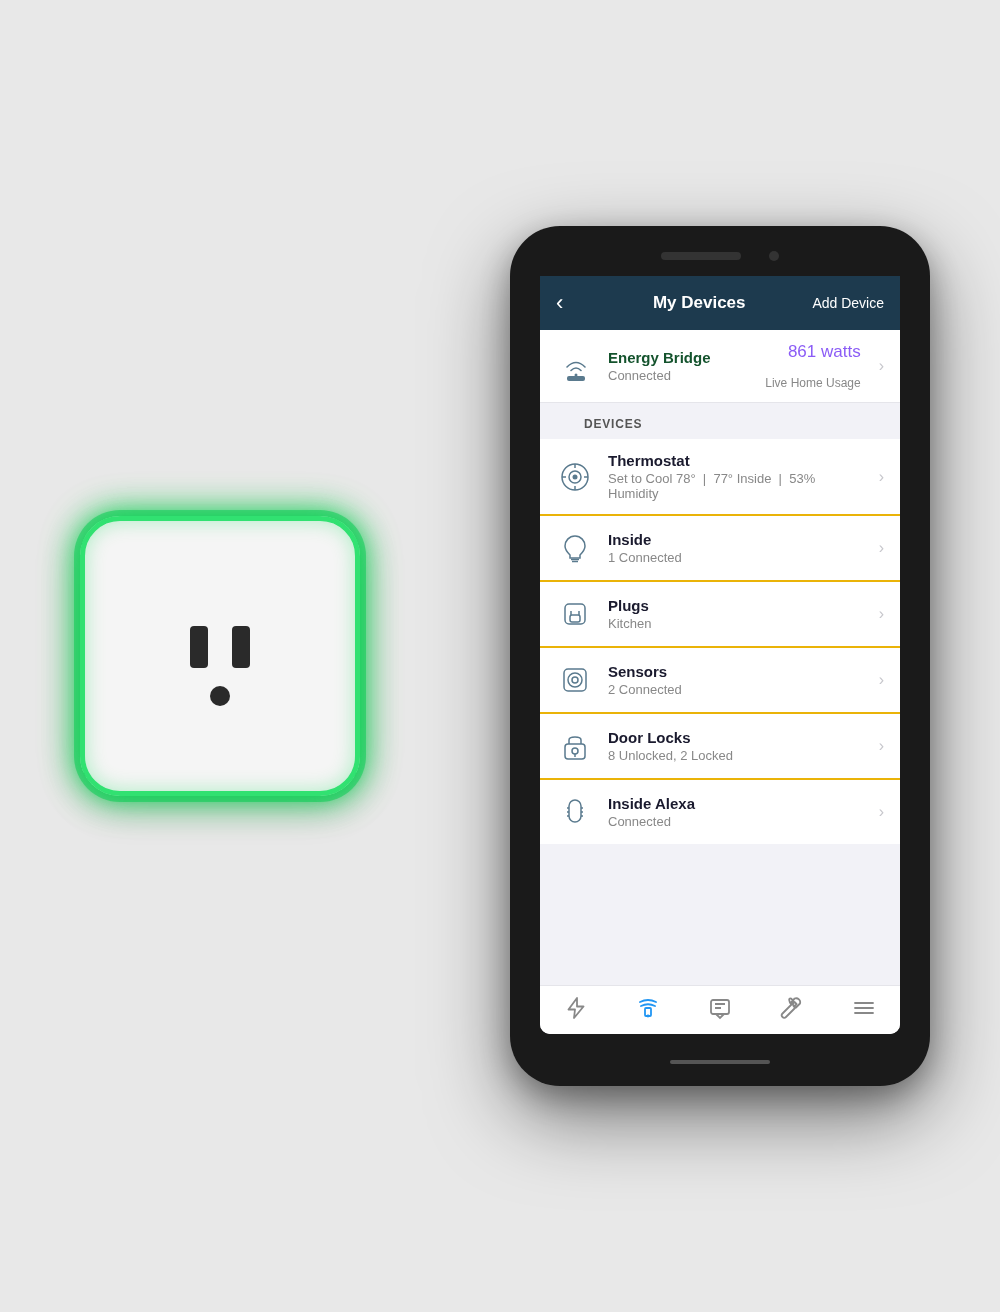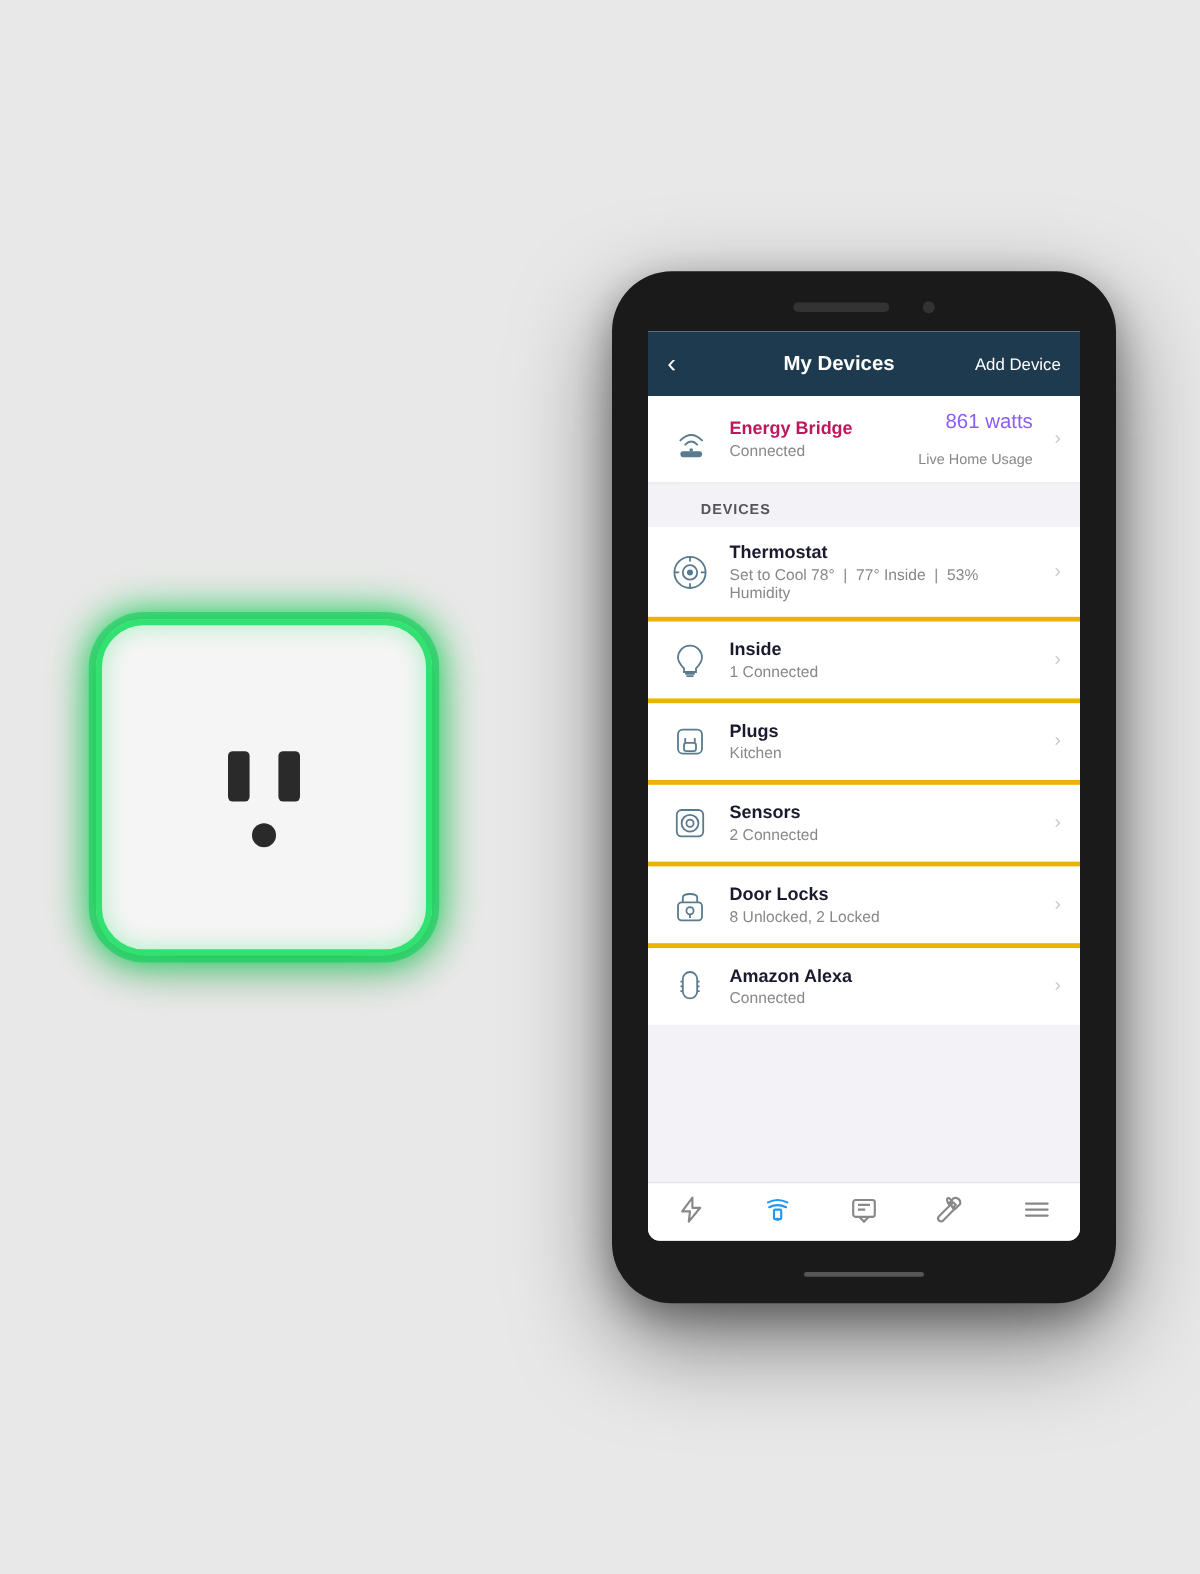--- a/index.html
+++ b/index.html
@@ -206,21 +206,21 @@
       justify-content: center;
     }
 
     .eb-info {
       flex: 1;
     }
 
     .eb-name {
       font-size: 15px;
       font-weight: 700;
-      color: #be185d;
+      color: #14532d;
     }
 
     .eb-status {
       font-size: 13px;
       color: #888;
       margin-top: 2px;
     }
 
     .eb-right {
       text-align: right;
@@ -261,21 +261,21 @@
 
     
     .devices-list {
       background: #fff;
     }
 
     .device-row {
       display: flex;
       align-items: center;
       padding: 13px 16px;
-      border-bottom: 4px solid #eab308;
+      border-bottom: 2px solid #eab308;
       cursor: pointer;
       gap: 14px;
     }
 
     .device-row:last-child {
       border-bottom: none;
     }
 
     .device-icon {
       width: 38px;
@@ -531,21 +531,21 @@
                   <rect x="10" y="4" width="12" height="22" rx="6"></rect>
                   <line x1="8" y1="12" x2="10" y2="12"></line>
                   <line x1="22" y1="12" x2="24" y2="12"></line>
                   <line x1="8" y1="16" x2="10" y2="16"></line>
                   <line x1="22" y1="16" x2="24" y2="16"></line>
                   <line x1="8" y1="20" x2="10" y2="20"></line>
                   <line x1="22" y1="20" x2="24" y2="20"></line>
                 </svg>
               </div>
               <div class="device-info">
-                <div class="device-name">Amazon Alexa</div>
+                <div class="device-name">Inside Alexa</div>
                 <div class="device-sub">Connected</div>
               </div>
               <div class="chevron">›</div>
             </div>
 
           </div>
         </div>
 
         <div class="bottom-nav">
 

